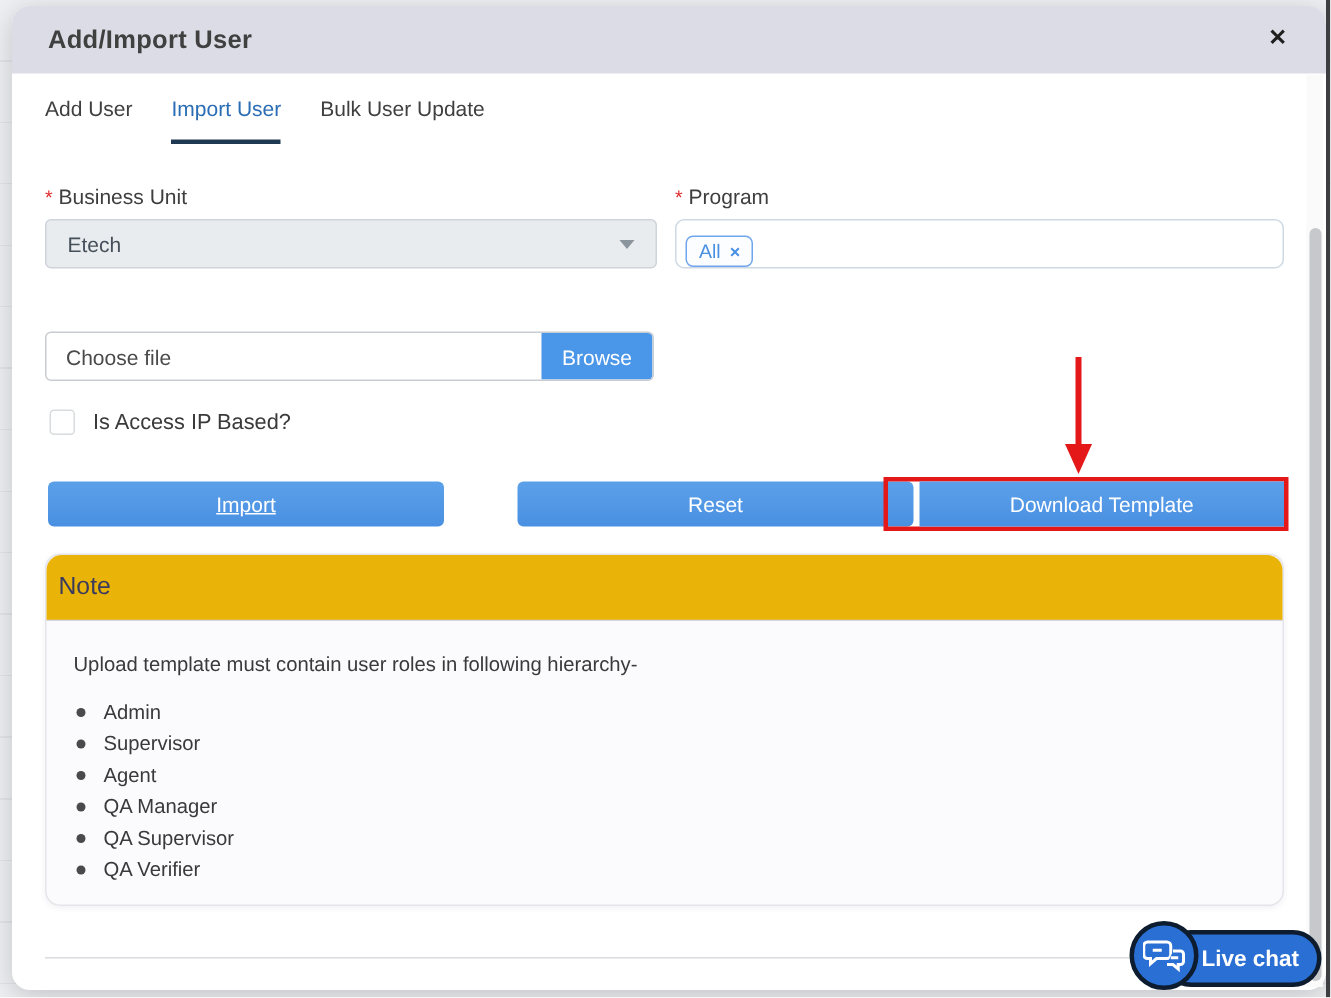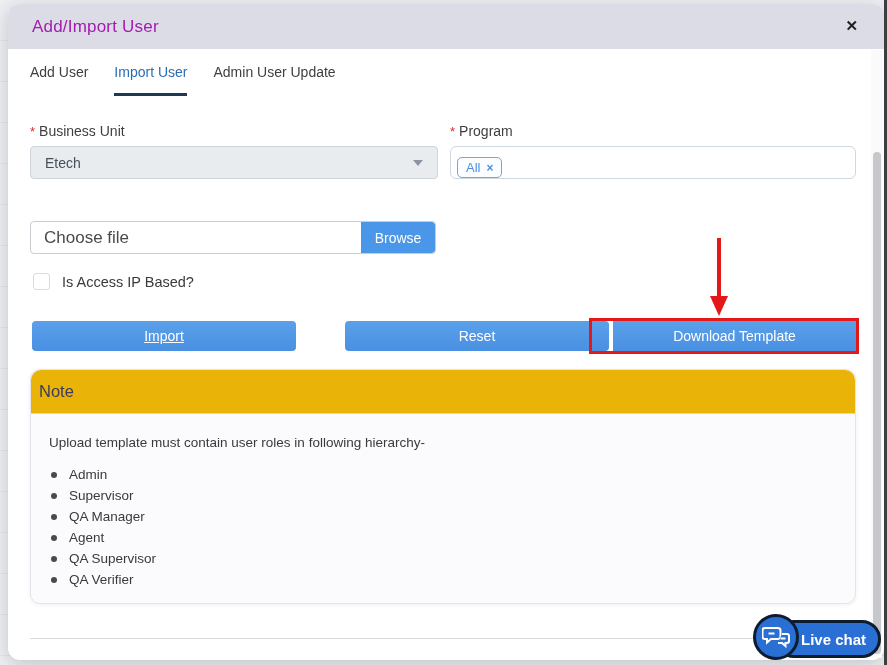--- a/index.html
+++ b/index.html
@@ -13,21 +13,21 @@
   .modal {
     position:absolute; left:8px; top:4px; width:876px; height:656px;
     background:#fff; border-radius:12px;
     box-shadow:0 4px 18px rgba(0,0,0,.18);
   }
   .modal-header {
     position:absolute; left:0; top:0; width:100%; height:45px;
     background:#dcdce6; border-radius:12px 12px 0 0;
     display:flex; align-items:center; padding:0 24px;
   }
-  .modal-title { font-size:17px; color:#a21caf; font-weight:400; letter-spacing:.2px; }
+  .modal-title { font-size:17px; color:#404040; font-weight:700; letter-spacing:.2px; }
   .close-btn {
     position:absolute; right:26px; top:12px; font-size:15px; font-weight:700;
     color:#1f1f1f; cursor:pointer; line-height:20px;
   }
   
   .tabs { position:absolute; left:22px; top:60px; display:flex; gap:26px; }
   .tab { font-size:14px; color:#3f3f3f; padding-bottom:14px; cursor:pointer; position:relative; }
   .tab.active { color:#2a6db5; }
   .tab.active::after {
     content:''; position:absolute; left:0; right:0; bottom:-2px; height:3px; background:#203952;
@@ -55,21 +55,21 @@
     border:1px solid #6fa5ec; border-radius:5px; background:#fbfdff;
     padding:2px 8px; font-size:13px; color:#4a90e2;
   }
   .tag .x { font-weight:700; font-size:12px; cursor:pointer; color:#4a90e2; }
   
   .file-group {
     position:absolute; left:22px; top:217px; width:406px; height:33px;
     border:1px solid #c9ccd0; border-radius:4px; background:#fff;
     display:flex; overflow:hidden;
   }
-  .file-text { flex:1; display:flex; align-items:center; padding:0 13px; font-size:17px; color:#4a4a4a; }
+  .file-text { flex:1; display:flex; align-items:center; padding:0 13px; font-size:14px; color:#4a4a4a; }
   .browse-btn {
     width:74px; background:#4a96e8; color:#fff; font-size:14px;
     display:flex; align-items:center; justify-content:center; cursor:pointer;
     border-radius:0 3px 3px 0;
   }
   
   .chk-row { position:absolute; left:25px; top:269px; display:flex; align-items:center; gap:12px; }
   .chk { width:17px; height:17px; border:1px solid #d8dcdf; border-radius:3px; background:#fff; cursor:pointer; }
   .chk-label { font-size:14.5px; color:#3a3a3a; }
   
@@ -137,21 +137,21 @@
   <div class="modal">
 
     <div class="modal-header">
       <div class="modal-title">Add/Import User</div>
       <div class="close-btn">✕</div>
     </div>
 
     <div class="tabs">
       <div class="tab">Add User</div>
       <div class="tab active">Import User</div>
-      <div class="tab">Admin User Update</div>
+      <div class="tab">Bulk User Update</div>
     </div>
 
     <div class="field-label" style="left:22px; top:119px;">
       <span class="req">*</span><span>Business Unit</span>
     </div>
     <div class="bu-select">
       <span class="val">Etech</span>
       <span class="caret"></span>
     </div>
 
@@ -187,22 +187,22 @@
     </svg>
 
     <div class="note-card">
       <div class="note-header">
         <div class="note-title">Note</div>
       </div>
       <div class="note-desc">Upload template must contain user roles in following hierarchy-</div>
       <ul class="role-list">
         <li>Admin</li>
         <li>Supervisor</li>
+        <li>Agent</li>
         <li>QA Manager</li>
-        <li>Agent</li>
         <li>QA Supervisor</li>
         <li>QA Verifier</li>
       </ul>
     </div>
 
     <div class="footer-divider"></div>
 
     <div class="scroll-track"></div>
     <div class="scroll-thumb"></div>
 

